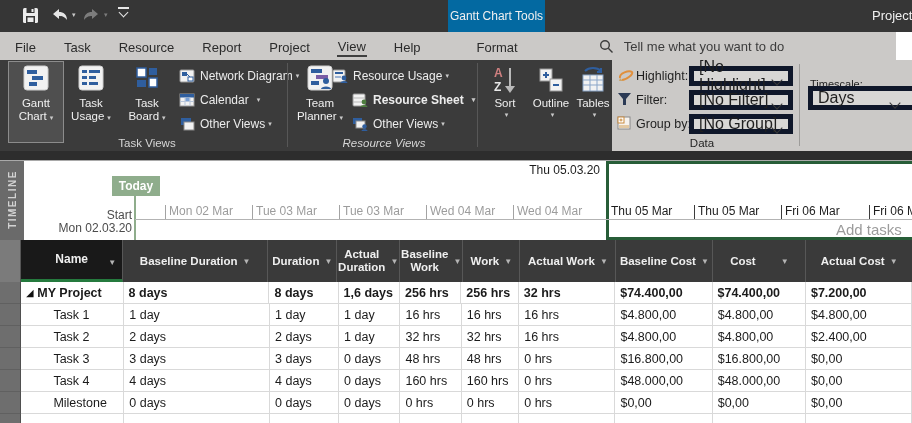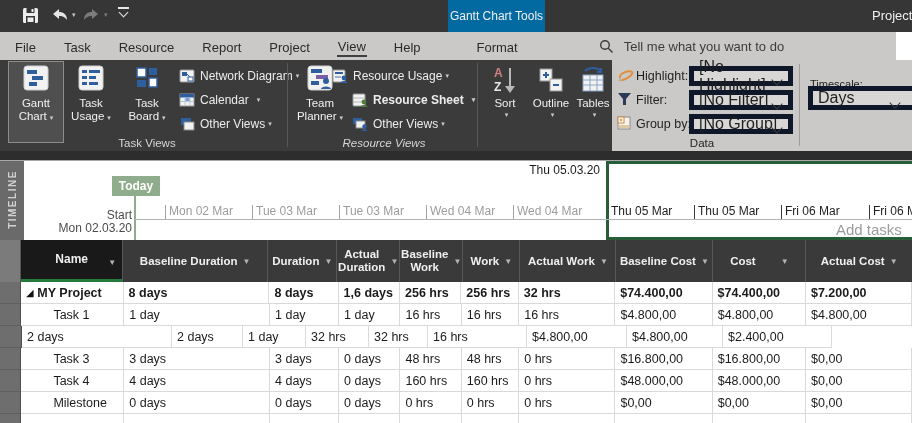--- a/index.html
+++ b/index.html
@@ -475,20 +475,21 @@
     <div class="cell c4">16 hrs</div>
     <div class="cell c5">16 hrs</div>
     <div class="cell c6">16 hrs</div>
     <div class="cell c7">$4.800,00</div>
     <div class="cell c8">$4.800,00</div>
     <div class="cell c9">$4.800,00</div>
   </div>
 
   <div class="trow">
     <div class="rh"></div>
+    <div class="cell namecell c0">Task 2</div>
     <div class="cell c1">2 days</div>
     <div class="cell c2">2 days</div>
     <div class="cell c3">1 day</div>
     <div class="cell c4">32 hrs</div>
     <div class="cell c5">32 hrs</div>
     <div class="cell c6">16 hrs</div>
     <div class="cell c7">$4.800,00</div>
     <div class="cell c8">$4.800,00</div>
     <div class="cell c9">$2.400,00</div>
   </div>

